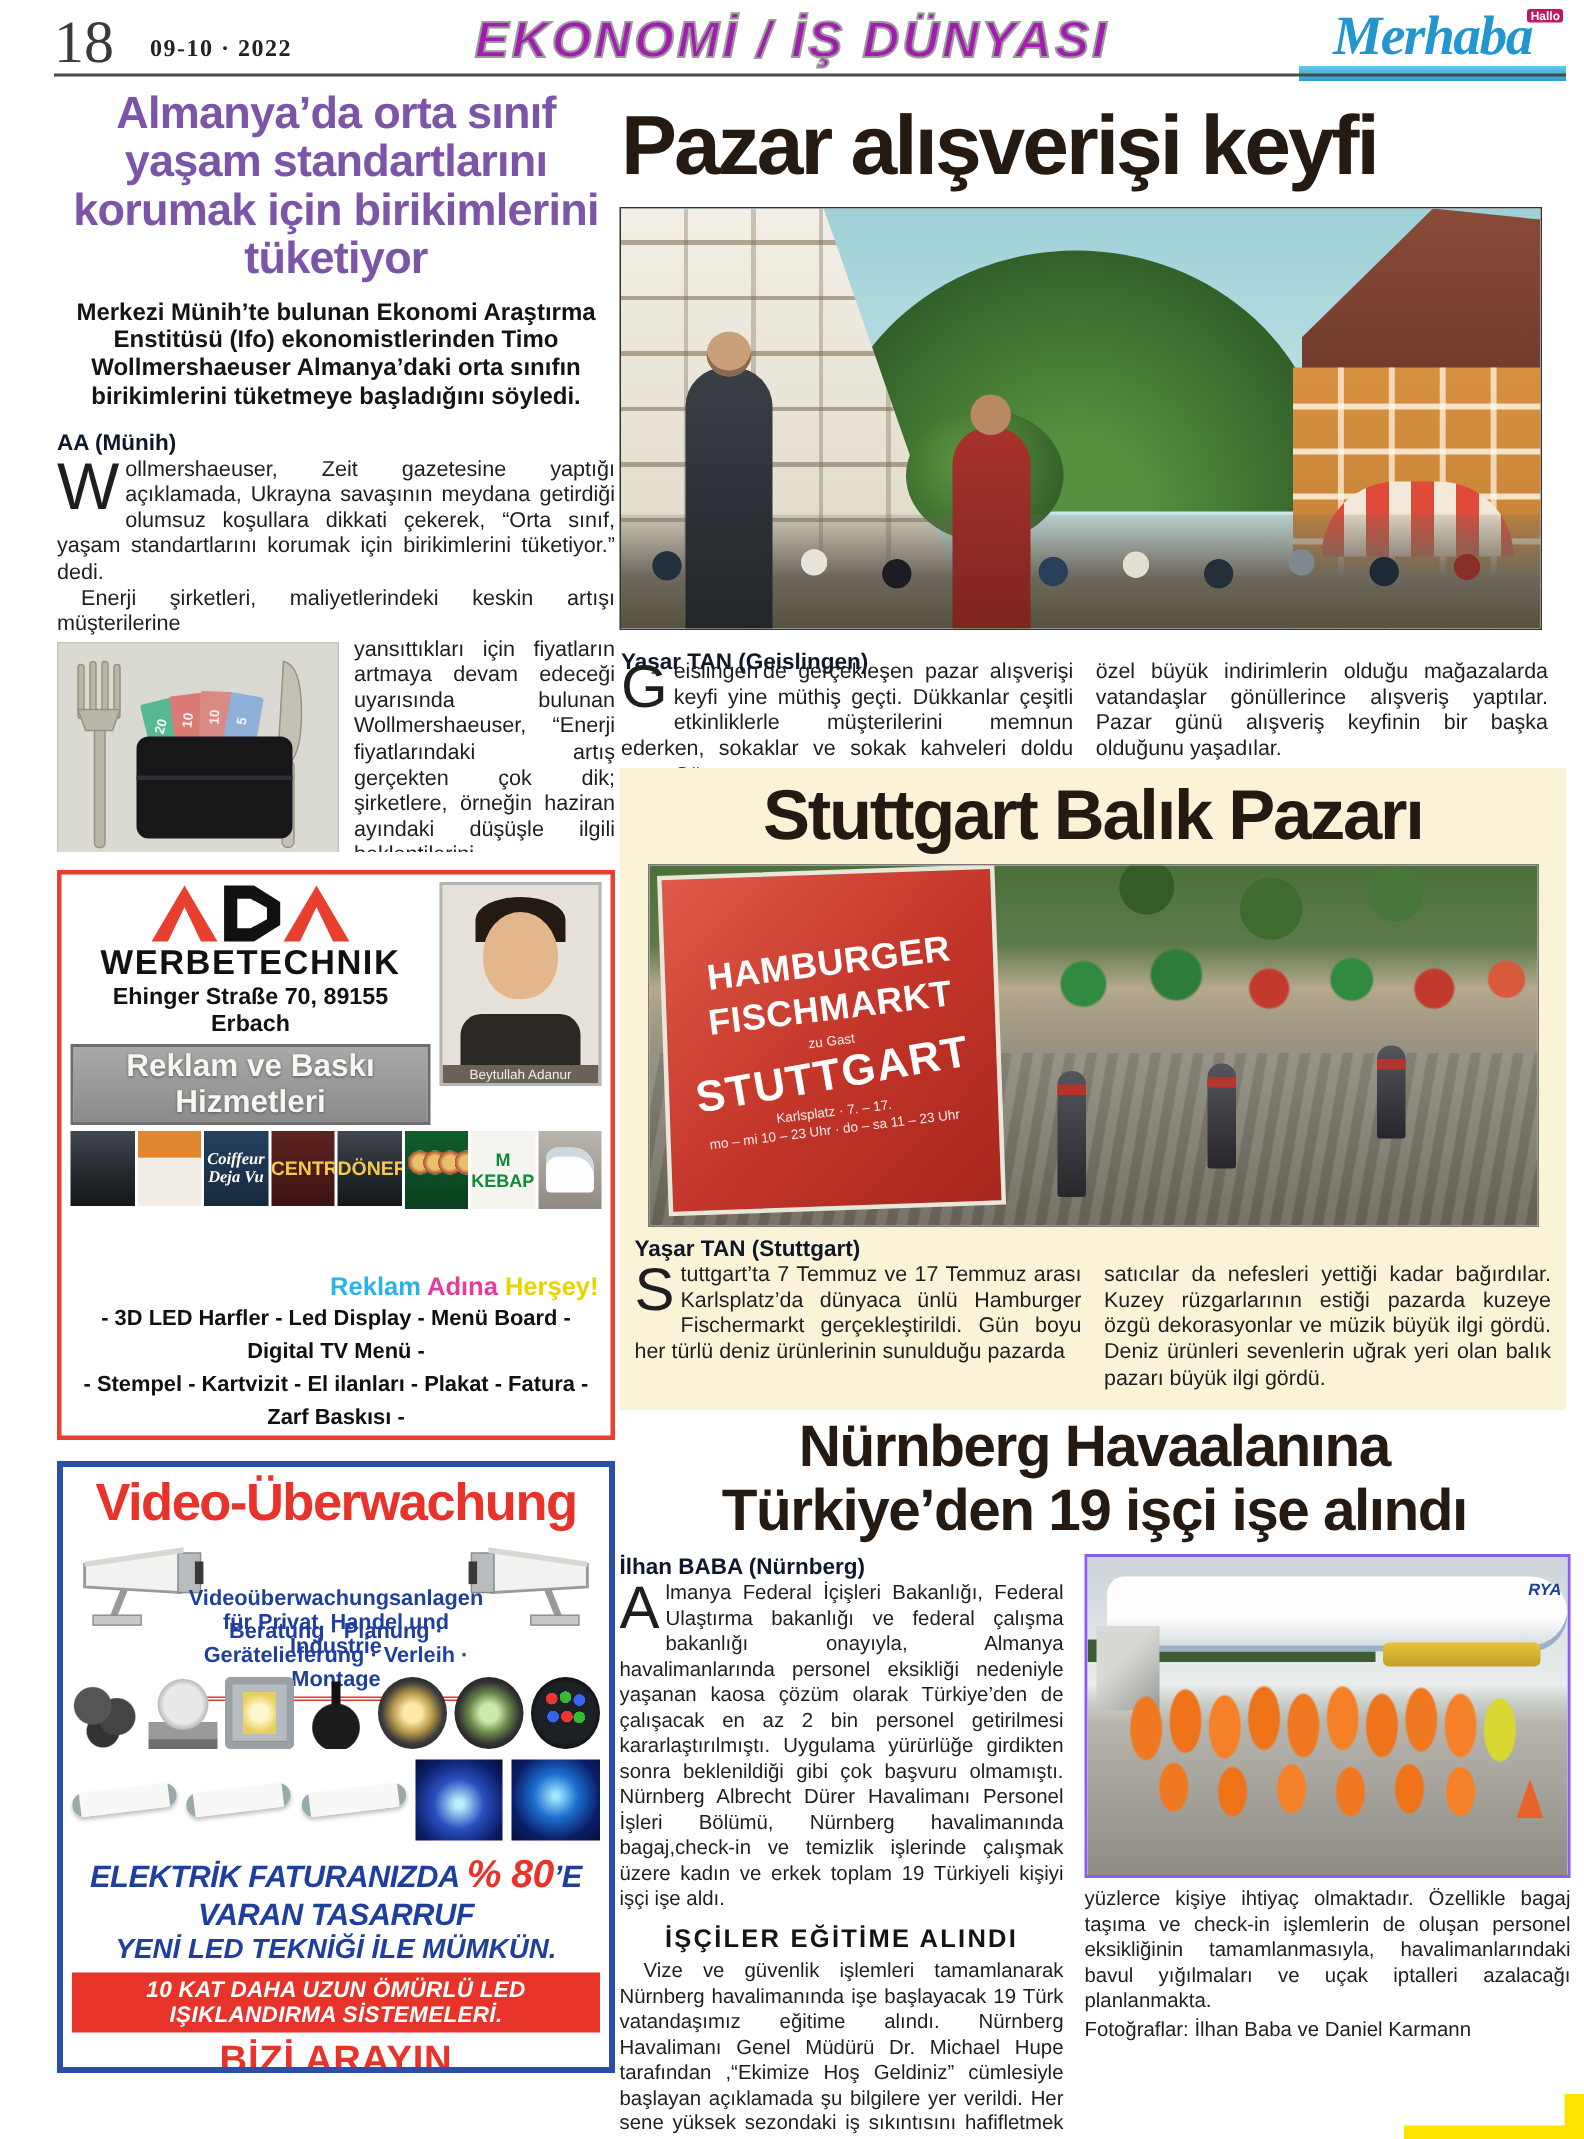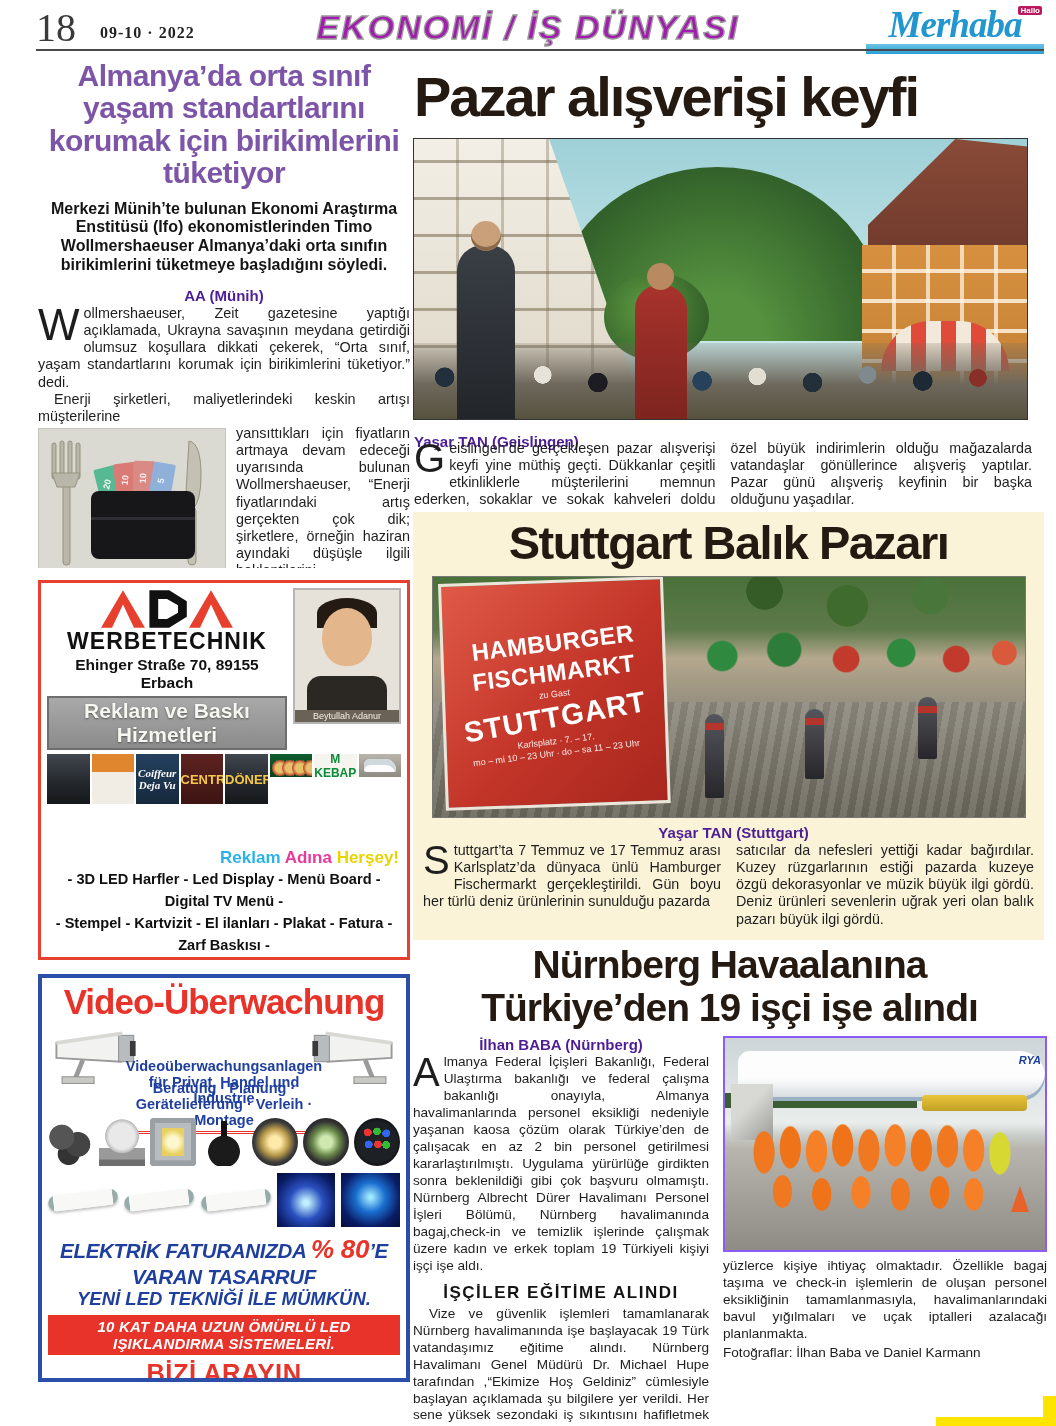--- a/index.html
+++ b/index.html
@@ -24,21 +24,21 @@
                  font-size:8px;font-weight:bold;padding:0 2px;border-radius:2px;text-align:center;}
   .masthead .bar{height:10px;margin-top:1px;background:linear-gradient(180deg,#6cc3e6,#2a9fd4);}
 
   
   .leftcol{position:absolute;left:38px;top:60px;width:372px;}
   .la{height:508px;overflow:hidden;}
   .la-title{color:#7d55a8;font-size:30px;line-height:1.08;font-weight:800;
             text-align:center;letter-spacing:-0.5px;}
   .la-sub{margin-top:10px;font-size:16px;font-weight:bold;line-height:1.18;
           text-align:center;color:#141414;}
-  .byline{color:#4c1d95;font-weight:bold;font-size:15px;margin:12px 0 1px;text-align:center;}
+  .byline{color:#0f172a;font-weight:bold;font-size:15px;margin:12px 0 1px;}
   .bodytext{font-size:14.4px;line-height:1.19;text-align:justify;color:#1e1e1e;}
   .indent{text-indent:16px;}
   .dropcap{float:left;font-size:44px;line-height:.82;padding:2px 4px 0 0;font-weight:400;color:#1e1e1e;}
 
   .wallet-photo{float:left;width:186px;height:148px;margin:3px 10px 2px 0;
                 background:#dad9d2;border:1px solid #c6c5bd;}
 
   
   .ada{margin-top:12px;border:3px solid #e8402e;height:380px;overflow:hidden;
        padding:5px 6px;box-sizing:border-box;position:relative;background:#fff;}
@@ -55,21 +55,21 @@
   .portrait .head{position:absolute;left:27px;top:18px;width:50px;height:58px;border-radius:50% 50% 46% 46%;
                   background:#e3b68c;}
   .portrait .hair{position:absolute;left:22px;top:8px;width:60px;height:30px;border-radius:50% 50% 0 0;
                   background:#241a14;}
   .portrait .torso{position:absolute;left:12px;bottom:12px;width:80px;height:34px;border-radius:14px 14px 0 0;
                    background:#2b2723;}
   .portrait .pname{position:absolute;left:0;right:0;bottom:0;background:rgba(70,60,50,.78);
                    color:#f3ede2;font-size:9px;text-align:center;padding:1px 0;}
   .collage{margin-top:4px;height:92px;position:relative;display:flex;flex-wrap:wrap;gap:2px;}
   .tile{height:50px;flex:1;position:relative;overflow:hidden;}
-  .tile.small{height:23px;}
+  .tile.small{height:52px;}
   .t-dark{background:linear-gradient(180deg,#41474e,#23272c 60%,#15171a);}
   .t-orange{background:linear-gradient(180deg,#e0862e 35%,#f2ede4 36%);}
   .t-blue{background:linear-gradient(180deg,#24415f,#16293c);}
   .t-red{background:linear-gradient(180deg,#5e2320,#3c1412);}
   .t-white{background:#f6f4ef;}
   .t-van{background:linear-gradient(180deg,#b9b4ac,#8f8a82);}
   .t-food{background:linear-gradient(180deg,#0f5e2e,#0a3f1f);}
   .tile .lbl{position:absolute;left:0;right:0;top:50%;transform:translateY(-50%);
              text-align:center;color:#fff;font-size:13px;font-weight:bold;}
   .tile .script{font-family:"Liberation Serif",serif;font-style:italic;font-size:11px;}

